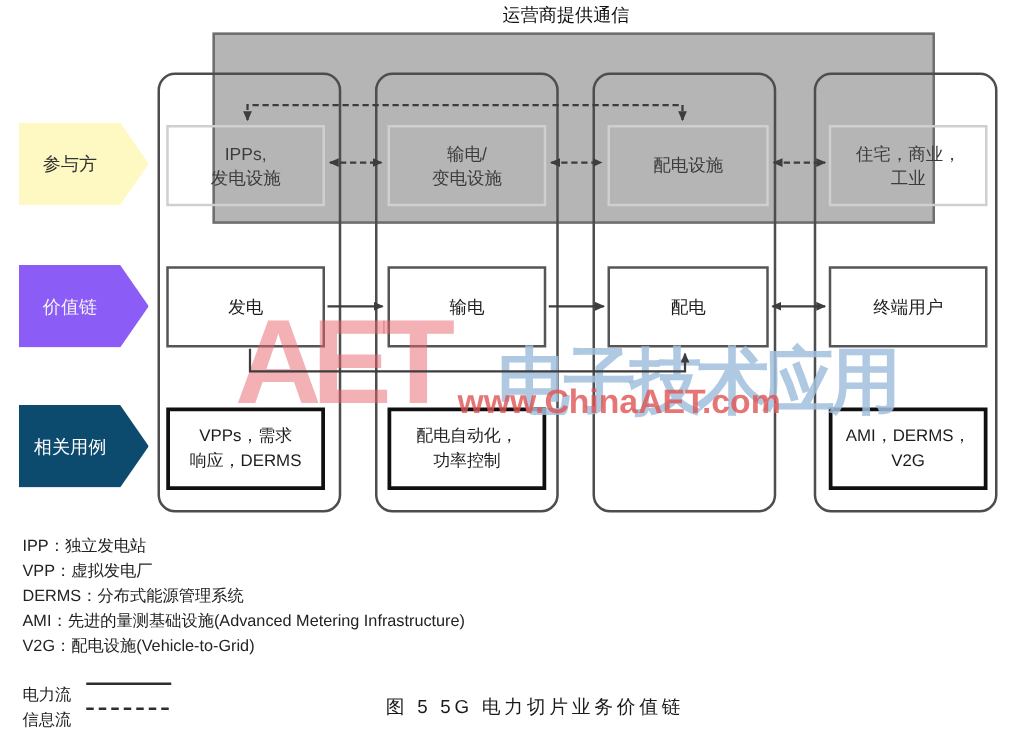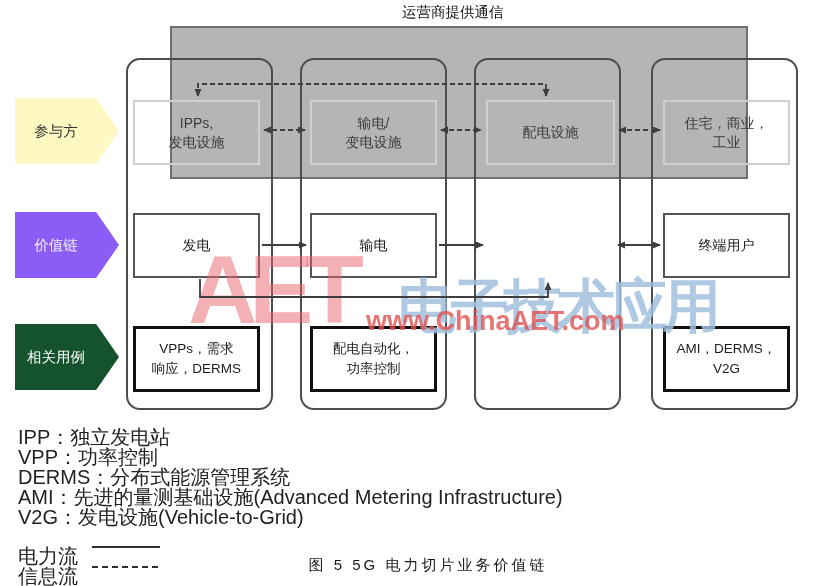--- a/index.html
+++ b/index.html
@@ -21,34 +21,34 @@
   .pbox{border:2px solid #cfcfcf;background:transparent;color:#3c3c3c;font-size:14px;top:100px;height:65px;}
   .vbox{border:2px solid #555555;background:#ffffff;color:#1c1c1c;font-size:14px;top:213px;height:65px;}
   .ubox{border:3px solid #101010;background:#ffffff;color:#1c1c1c;font-size:13.5px;top:326px;height:66px;line-height:1.45;}
   .x1{left:133px;width:127px}.x2{left:310px;width:127px}.x3{left:486px;width:129px}.x4{left:663px;width:127px}
   
   .rowlab{position:absolute;left:15px;width:104px;height:66px;display:flex;align-items:center;
     justify-content:center;padding-right:22px;box-sizing:border-box;font-size:14.5px;z-index:3;
     clip-path:polygon(0 0,78% 0,100% 50%,78% 100%,0 100%);}
   .r1{top:98px;background:#fef9c3;color:#333333;}
   .r2{top:212px;background:#8b5cf6;color:#f2f2f2;}
-  .r3{top:324px;background:#14532d;color:#ffffff;}
+  .r3{top:324px;background:#0c4a6e;color:#ffffff;}
   
   svg.overlay{position:absolute;left:0;top:0;z-index:30;pointer-events:none;}
   .ln{stroke:#3d3d3d;stroke-width:1.8;fill:none;}
   .lnd{stroke:#3d3d3d;stroke-width:1.8;fill:none;stroke-dasharray:5 3;}
   
   .wm-logo{position:absolute;left:188px;top:246px;font-size:96px;line-height:88px;font-weight:900;
     letter-spacing:-8px;color:rgba(232,97,107,0.50);z-index:20;}
   .wm-cn{position:absolute;left:398px;top:265px;font-size:58px;line-height:82px;font-weight:700;
     letter-spacing:-5px;color:rgba(162,192,221,0.85);z-index:20;white-space:nowrap;}
   .wm-url{position:absolute;left:366px;top:306px;font-size:27px;font-weight:700;
     color:rgba(224,82,82,0.80);z-index:20;white-space:nowrap;}
   
-  .legend{position:absolute;left:18px;top:427px;font-size:20px;color:#222222;z-index:4;}
+  .legend{position:absolute;left:18px;top:427px;font-size:13px;color:#222222;z-index:4;}
   .legend > div{height:20px;line-height:20px;white-space:nowrap;}
   .flowrow span.flowlabel{display:inline-block;vertical-align:middle;margin-top:19px;}
   .flowline{display:inline-block;vertical-align:middle;width:68px;border-top:2px solid #2e2e2e;margin-left:8px;}
   .flowline.dashed{border-top-style:dashed;width:66px;}
   
   .caption{position:absolute;left:40px;right:0;top:556px;text-align:center;font-size:15px;
     letter-spacing:3px;color:#1a1a1a;z-index:4;white-space:nowrap;}
 </style>
 </head>
 <body>
@@ -70,20 +70,21 @@
   <div class="box pbox x1">IPPs,
 发电设施</div>
   <div class="box pbox x2">输电/
 变电设施</div>
   <div class="box pbox x3">配电设施</div>
   <div class="box pbox x4">住宅，商业，
 工业</div>
 
   <div class="box vbox x1">发电</div>
   <div class="box vbox x2">输电</div>
+  <div class="box vbox x3">配电</div>
   <div class="box vbox x4">终端用户</div>
 
   <div class="box ubox x1">VPPs，需求
 响应，DERMS</div>
   <div class="box ubox x2">配电自动化，
 功率控制</div>
   <div class="box ubox x4">AMI，DERMS，
 V2G</div>
 
   <div class="wm-logo">AET</div>
@@ -103,24 +104,24 @@
     <path class="ln" d="M200,279 V297 H548 V283" marker-end="url(#ah)"></path>
 
     <path class="lnd" d="M198,96 V84 H546 V96" marker-start="url(#ah)" marker-end="url(#ah)"></path>
     <path class="lnd" d="M264,130 H305" marker-start="url(#ah)" marker-end="url(#ah)"></path>
     <path class="lnd" d="M441,130 H481" marker-start="url(#ah)" marker-end="url(#ah)"></path>
     <path class="lnd" d="M619,130 H660" marker-start="url(#ah)" marker-end="url(#ah)"></path>
   </svg>
 
   <div class="legend">
     <div>IPP：独立发电站</div>
-    <div>VPP：功率控制</div>
+    <div>VPP：虚拟发电厂</div>
     <div>DERMS：分布式能源管理系统</div>
     <div>AMI：先进的量测基础设施(Advanced Metering Infrastructure)</div>
-    <div>V2G：发电设施(Vehicle-to-Grid)</div>
+    <div>V2G：配电设施(Vehicle-to-Grid)</div>
     <div class="flowrow">
       <span class="flowlabel">电力流</span>
       <span class="flowline"></span>
     </div>
     <div class="flowrow">
       <span class="flowlabel">信息流</span>
       <span class="flowline dashed"></span>
     </div>
   </div>
 

